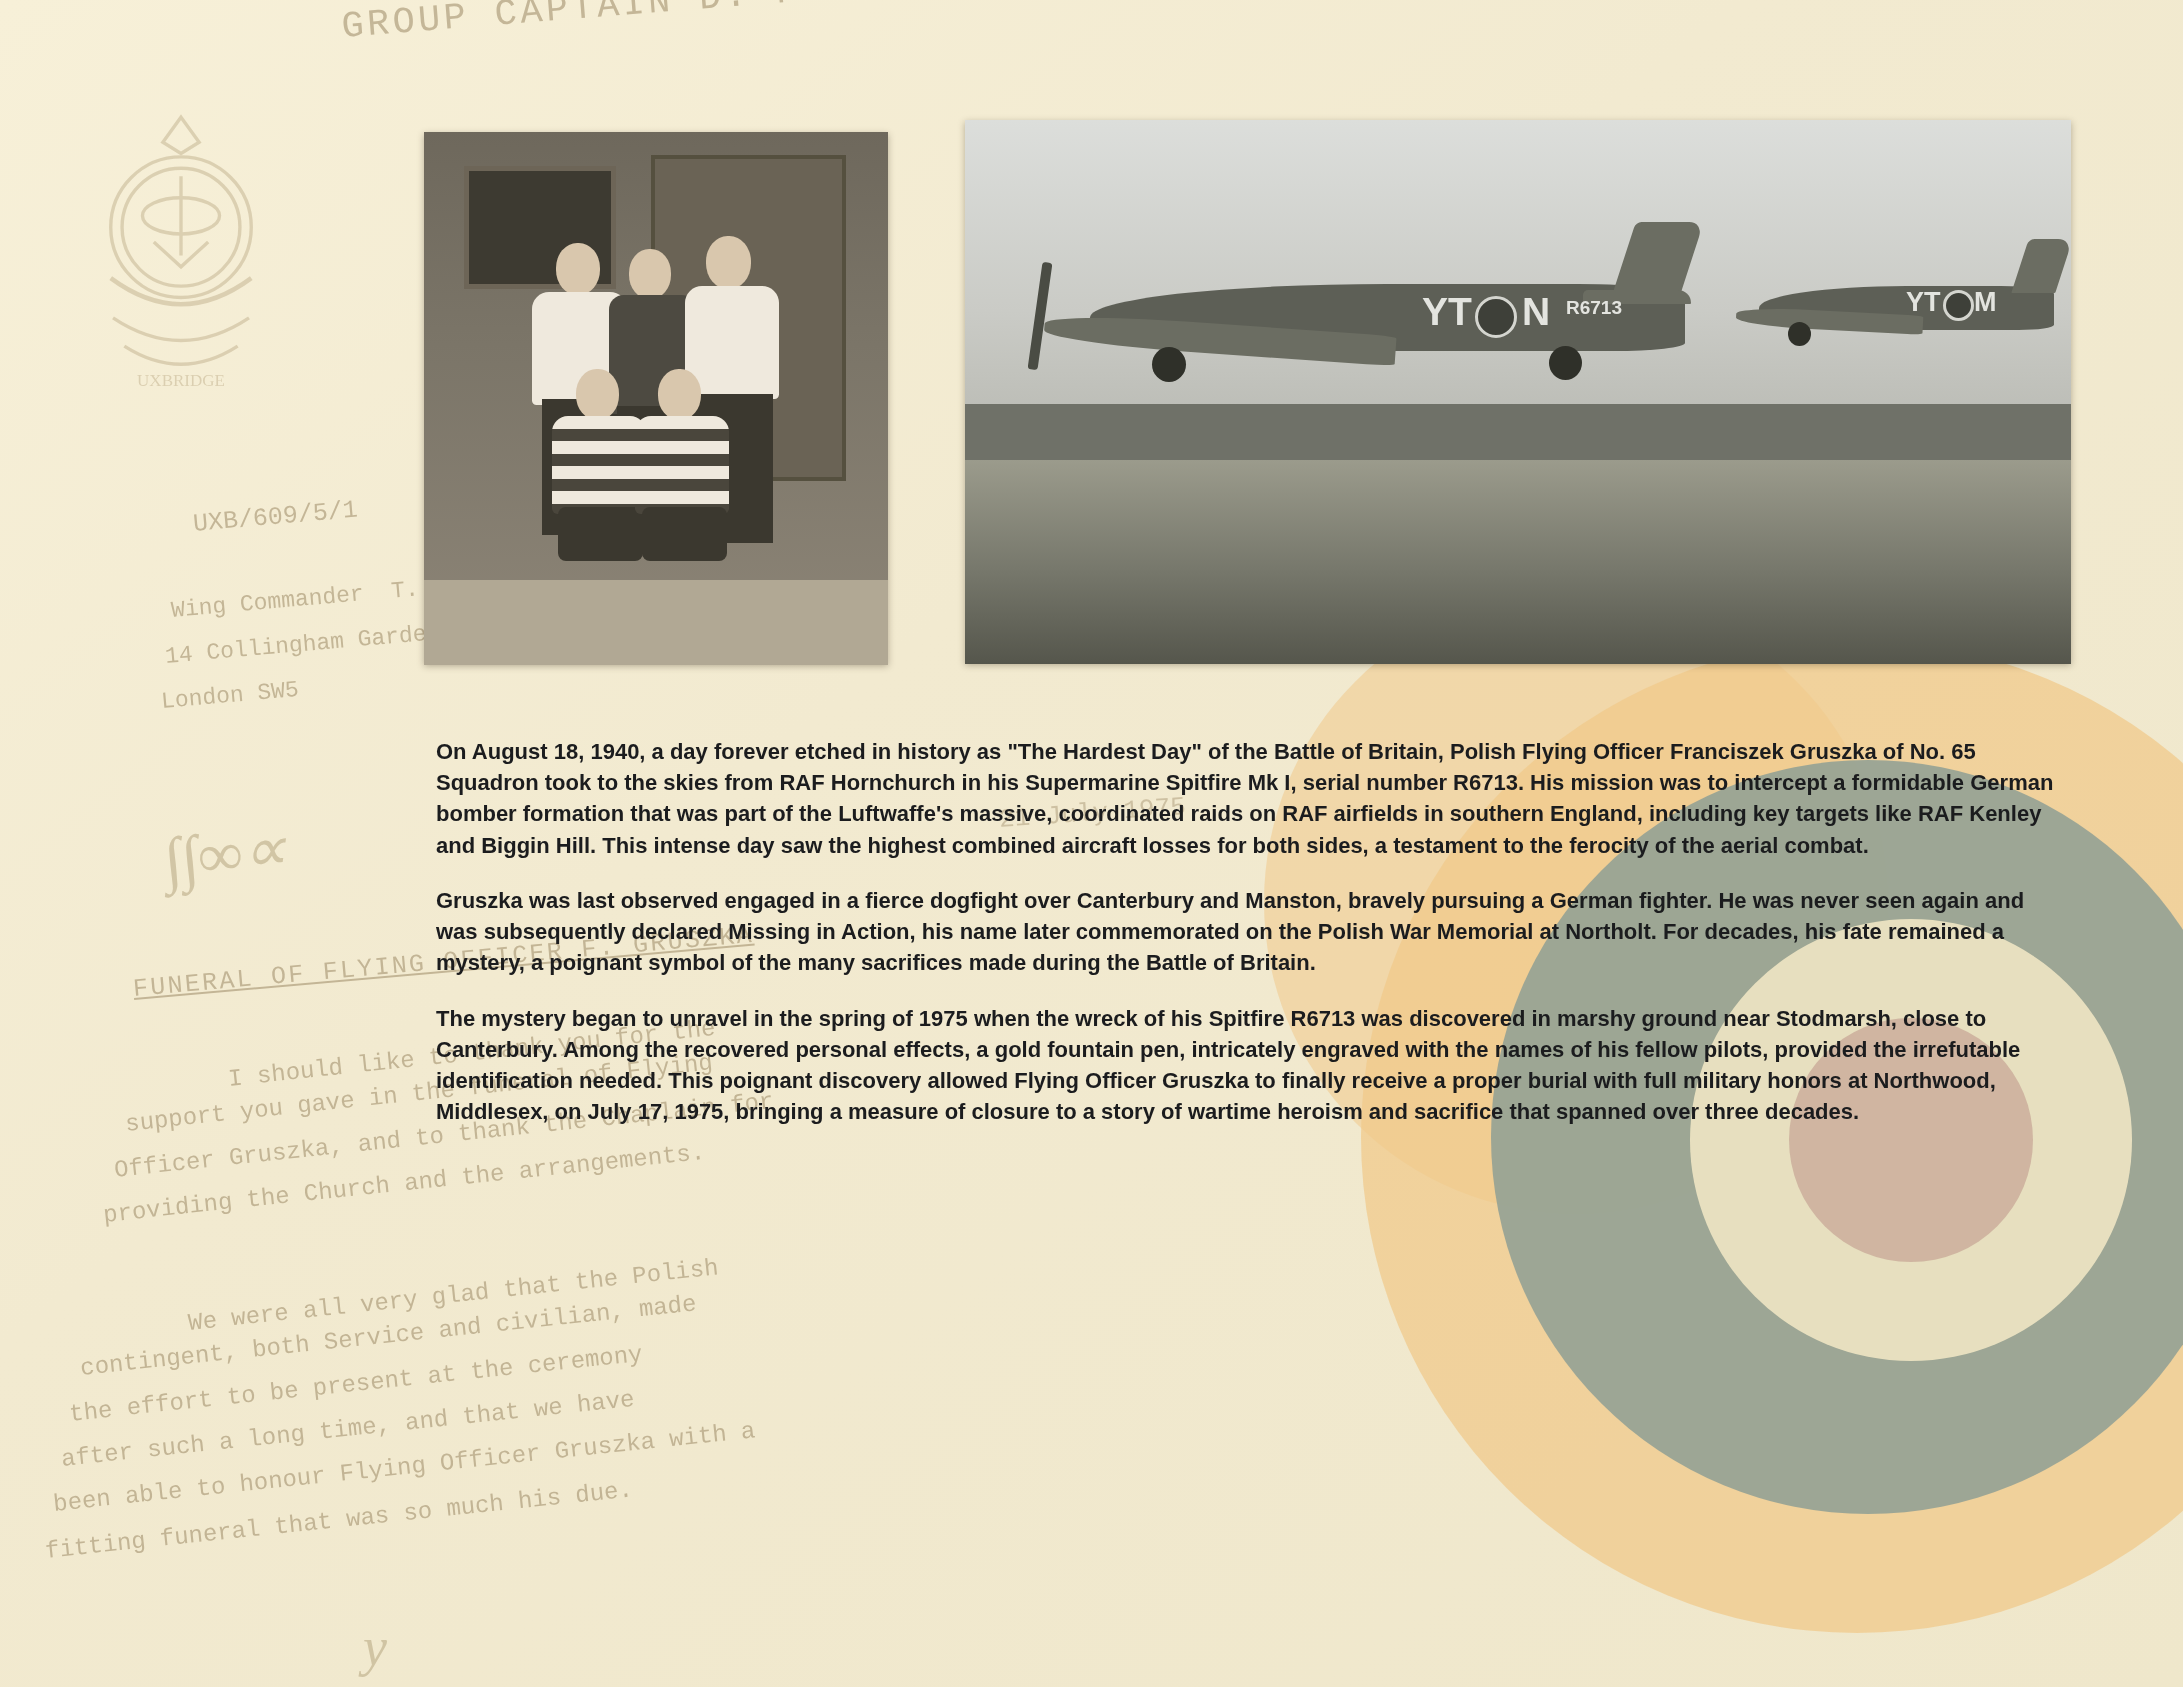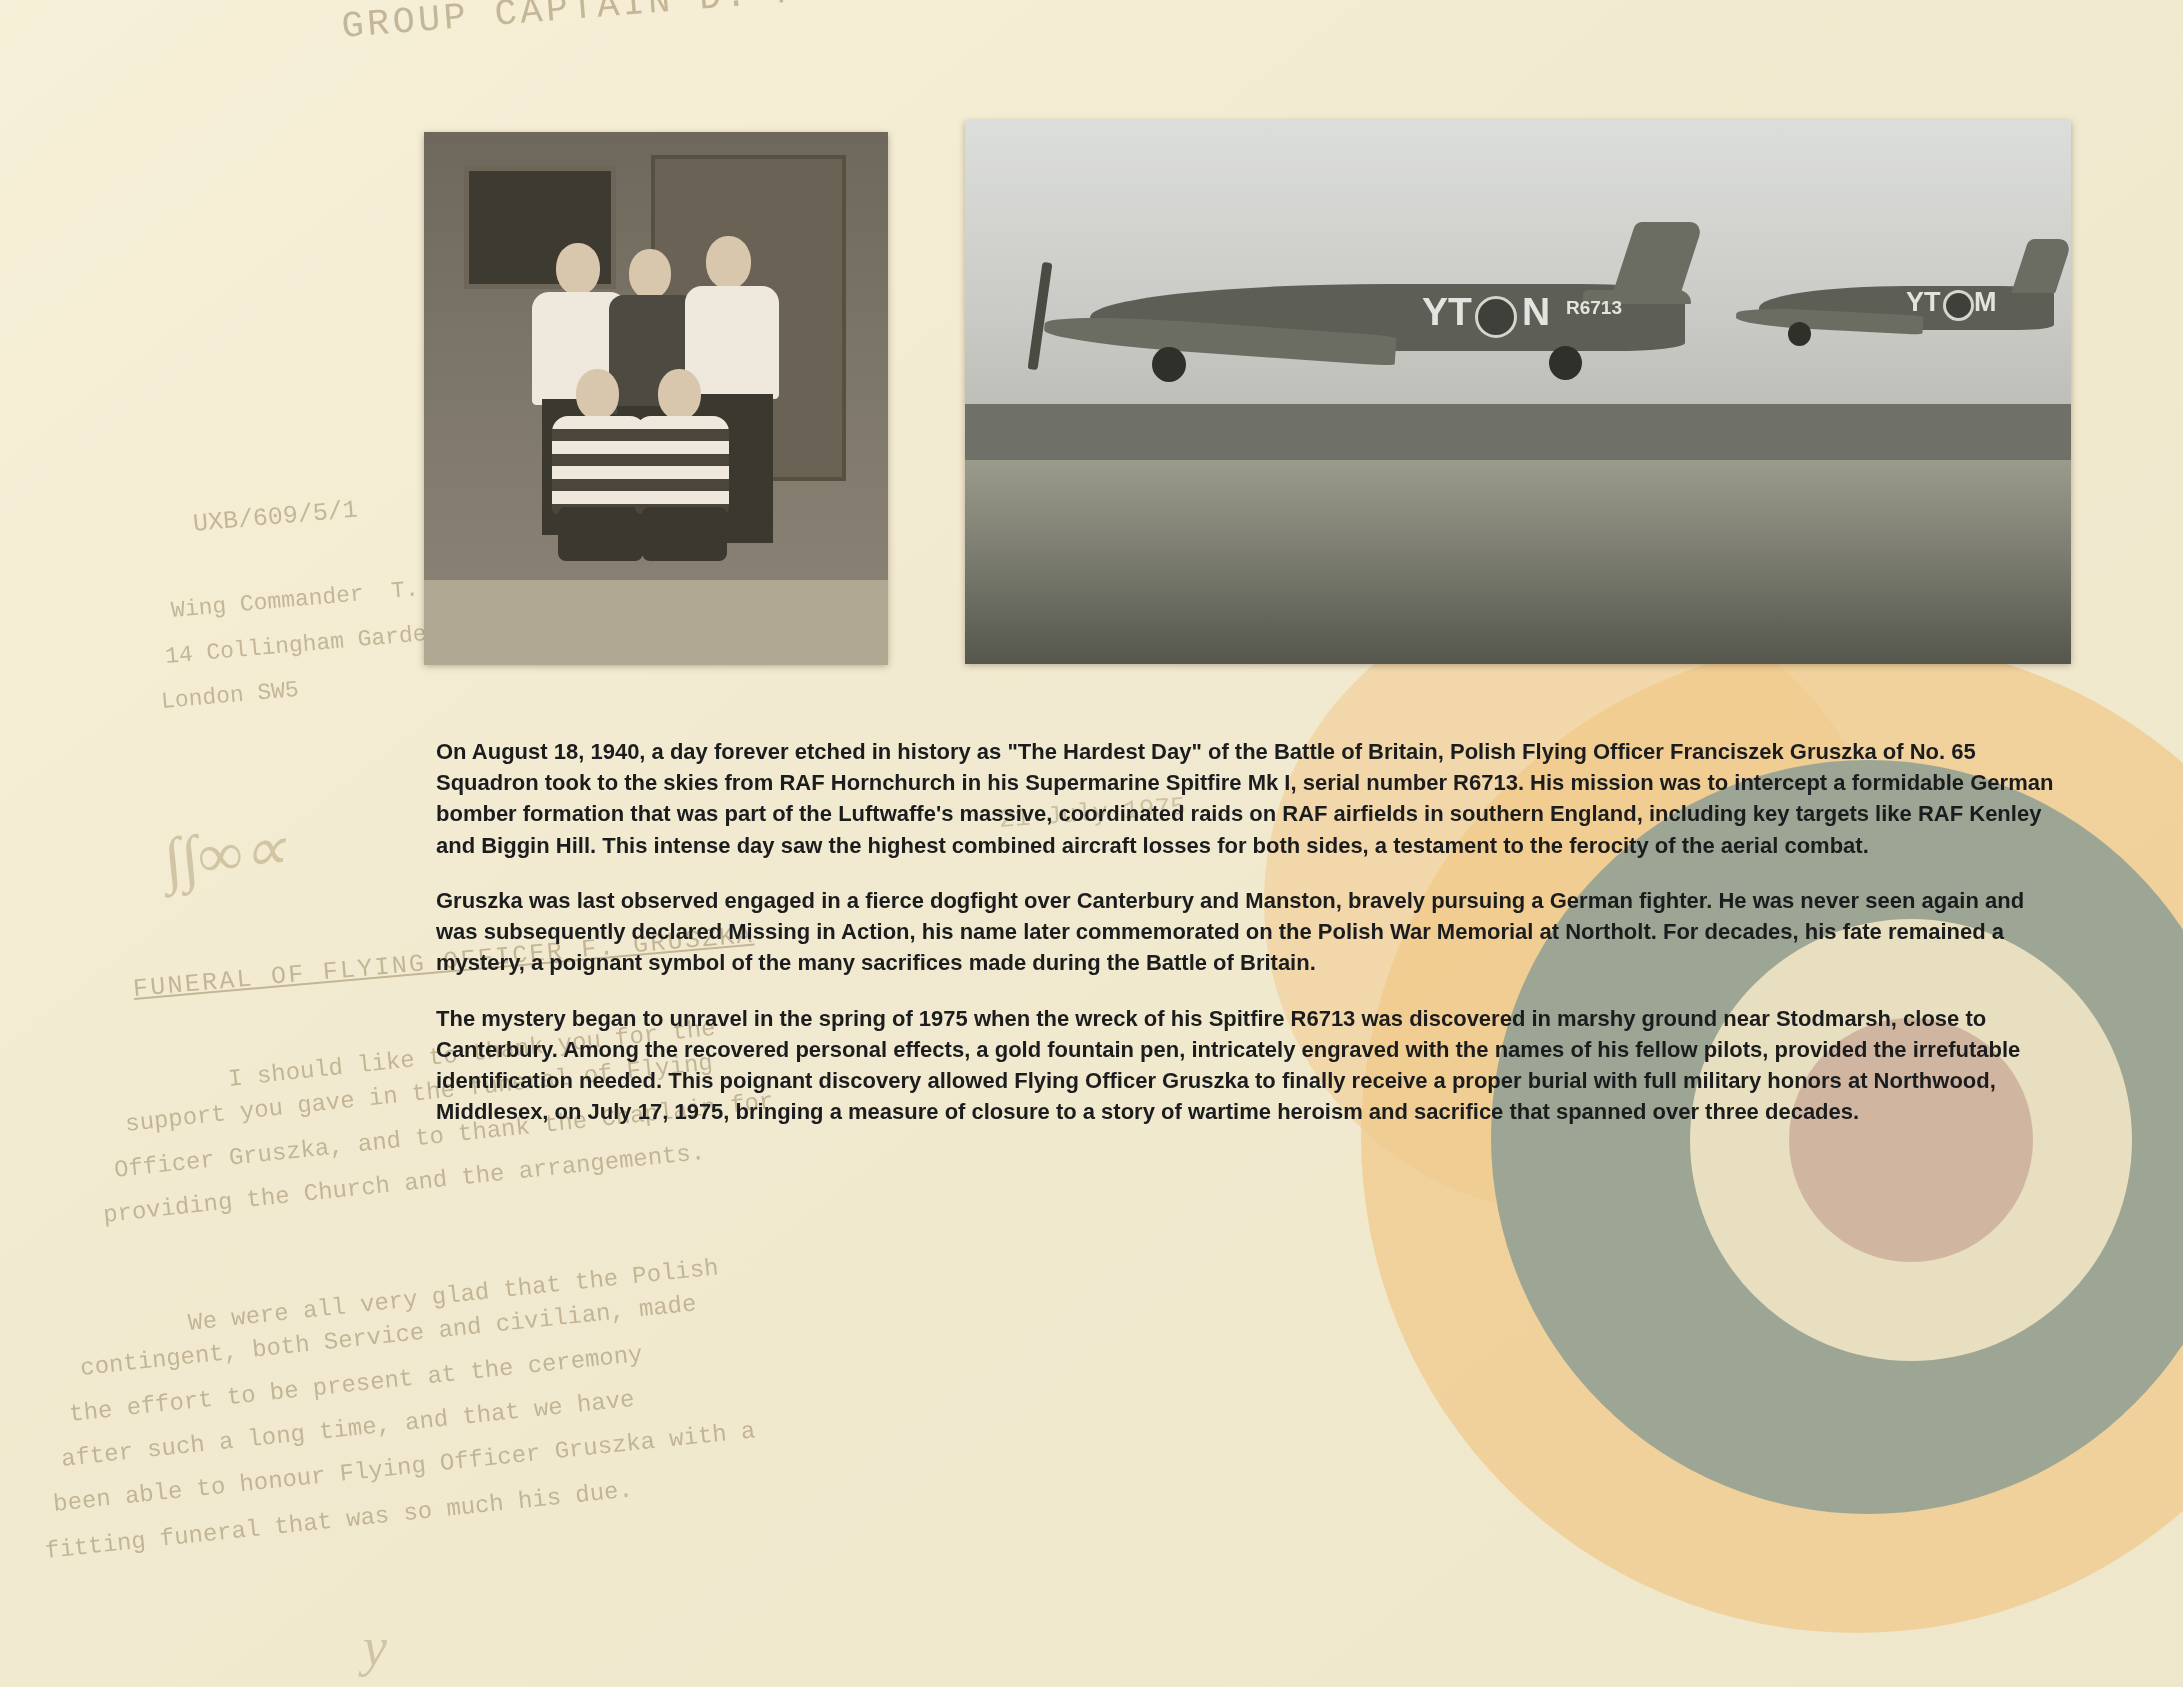--- a/index.html
+++ b/index.html
@@ -236,20 +236,35 @@
 <div id="page">
 
   <div class="roundel ring-sweep"></div>
   <div class="roundel ring-outer"></div>
   <div class="roundel ring-mid"></div>
   <div class="roundel ring-inner"></div>
   <div class="roundel ring-core"></div>
 
   <div class="paper-text" style="left:340px; top:5.7px; font-size:37px; letter-spacing:3.4px; transform:rotate(-4.5deg); transform-origin:left top;">GROUP CAPTAIN D. F. BATES, M.B.I.M., R.A.F.</div>
 
+  <div class="crest">
+    <svg viewBox="0 0 180 260" width="204" height="295" aria-hidden="true">
+      <g fill="none" stroke="#a08a5f" stroke-width="3">
+        <path d="M90 8 l16 22 -16 10 -16 -10z"></path>
+        <circle cx="90" cy="105" r="62"></circle>
+        <circle cx="90" cy="105" r="52"></circle>
+        <ellipse cx="90" cy="95" rx="34" ry="16"></ellipse>
+        <path d="M90 60 v70 M66 118 l24 22 24 -22"></path>
+        <path d="M28 150 q62 46 124 0" stroke-width="4"></path>
+        <path d="M30 185 q60 40 120 0"></path>
+        <path d="M40 210 q50 32 100 0"></path>
+      </g>
+      <text x="90" y="245" font-size="15" fill="#a08a5f" text-anchor="middle" font-family="Liberation Serif, serif">UXBRIDGE</text>
+    </svg>
+  </div>
 
   <div class="paper-text" style="left:192px; top:510px; font-size:25px; transform:rotate(-5deg); transform-origin:left top;">UXB/609/5/1</div>
 
   <div class="paper-text" style="left:170px; top:598px; font-size:23px; transform:rotate(-5deg); transform-origin:left top;">Wing Commander  T. Ostrowski  RAF (Ret'd)</div>
   <div class="paper-text" style="left:164px; top:644px; font-size:23px; transform:rotate(-5deg); transform-origin:left top;">14 Collingham Gardens</div>
   <div class="paper-text" style="left:160px; top:689px; font-size:23px; transform:rotate(-5deg); transform-origin:left top;">London SW5</div>
 
   <div class="paper-text" style="left:998px; top:805px; font-size:26px; transform:rotate(-4deg); transform-origin:left top; opacity:.42;">21 July 1975</div>
 
   <div class="hand-scrawl" style="left:164px; top:817px; font-size:62px; font-style:italic; transform:rotate(-6deg);">∫∫∞∝</div>

